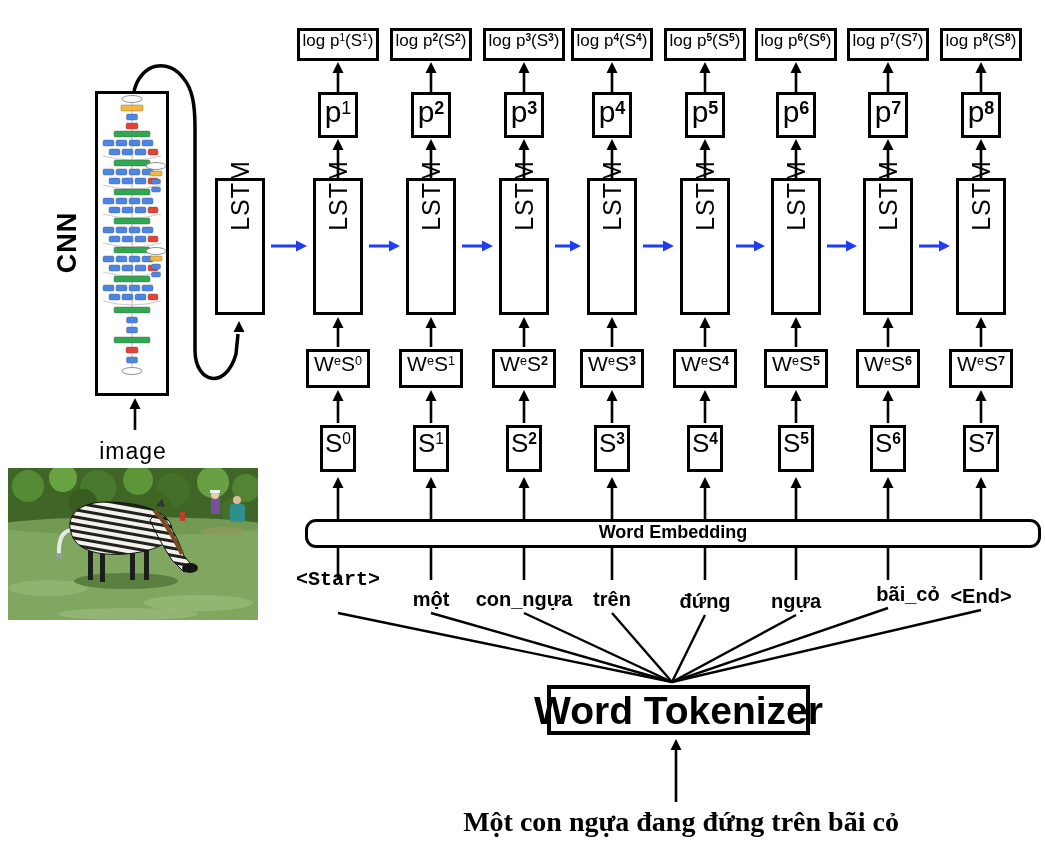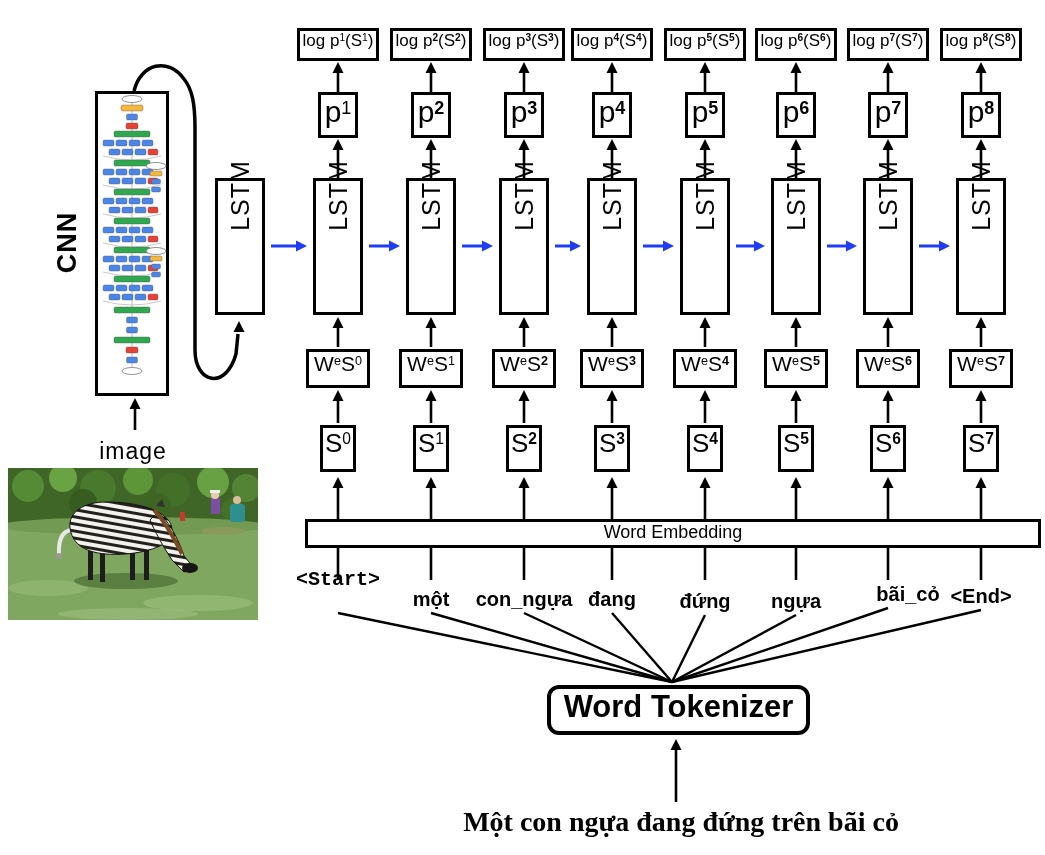--- a/index.html
+++ b/index.html
@@ -9,22 +9,22 @@
   .box{position:absolute;z-index:2;background:#fff;border:3px solid #000;box-sizing:border-box;
        display:flex;align-items:flex-start;justify-content:center;white-space:nowrap;}
   .logb{font-size:17px;}
   .pb{font-size:30px;}
   .lstmb .rot{transform:rotate(-90deg);font-size:25px;letter-spacing:1px;}
   .wesb{font-size:21px;}
   .stateb{font-size:26px;}
   .sub{font-size:.6em;position:relative;top:.22em;line-height:1;}
   .sub.bold{font-weight:700;}
   .word{position:absolute;z-index:2;transform:translateX(-50%);font-weight:700;font-size:20px;white-space:nowrap;}
-  .bar{font-weight:400;font-size:18px;}
-  .tok{font-weight:700;font-size:31px;border-width:4px;border-radius:12px;}
+  .bar{font-weight:700;font-size:18px;border-radius:11px;}
+  .tok{font-weight:700;font-size:39px;border-width:4px;}
   .cnnlabel{position:absolute;z-index:2;font-weight:700;font-size:27px;width:90px;text-align:center;
             transform:rotate(-90deg);letter-spacing:1px;}
   .imagelabel{position:absolute;z-index:2;font-size:23px;letter-spacing:1px;transform:translateX(-50%);}
   .sentence{position:absolute;z-index:2;font-weight:700;font-size:28px;transform:translateX(-50%);white-space:nowrap;font-family:Liberation Serif, serif;}
   #cnnnet{position:absolute;left:95px;top:91px;z-index:3;pointer-events:none;}
   #photo{position:absolute;left:8px;top:468px;z-index:2;}
 </style>
 </head>
 <body>
 
@@ -385,21 +385,21 @@
     <div class="box wesb" style="left: 580px; top: 349px; width: 64px; height: 39px;">
       <span>W</span>
       <span class="sub">e</span>
       <span>S</span>
       <span class="sub bold">3</span>
     </div>
     <div class="box stateb" style="left: 594px; top: 425px; width: 36px; height: 47px;">
       <span>S</span>
       <span class="sub bold">3</span>
     </div>
-    <div class="word" style="left: 612px; top: 588px;">đang</div>
+    <div class="word" style="left: 612px; top: 588px;">trên</div>
     <div class="box logb" style="left: 664px; top: 28px; width: 82px; height: 33px;">
       <span>log p</span>
       <span class="sub bold">5</span>
       <span>(S</span>
       <span class="sub bold">5</span>
       <span>)</span>
     </div>
     <div class="box pb" style="left: 685px; top: 92px; width: 40px; height: 46px;">
       <span>p</span>
       <span class="sub bold">5</span>

